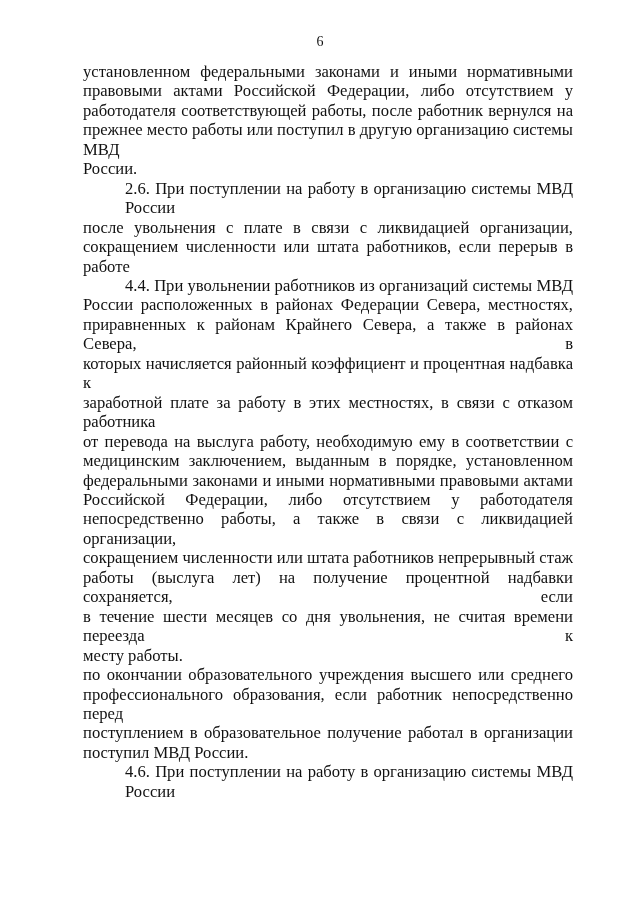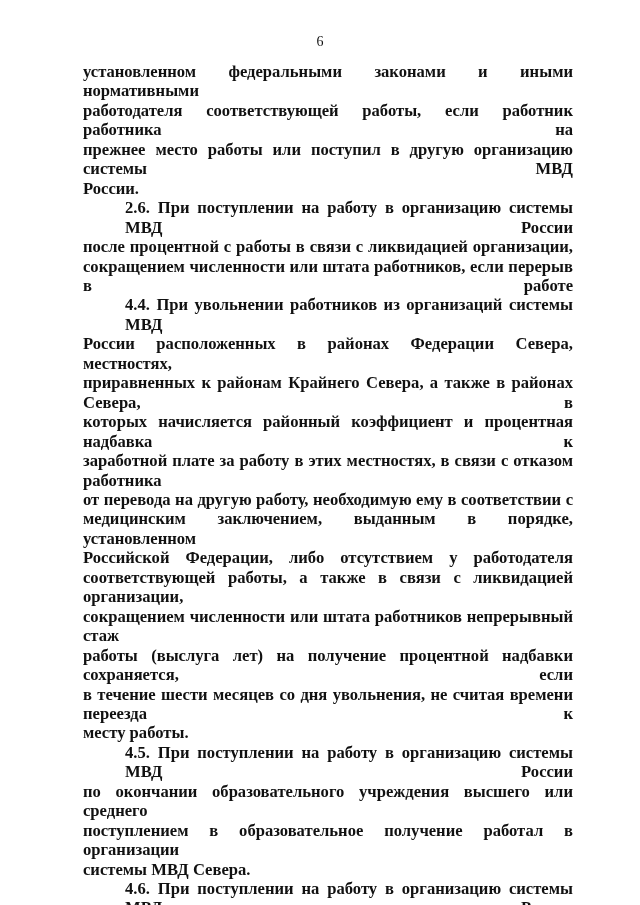--- a/index.html
+++ b/index.html
@@ -10,58 +10,60 @@
   }
   .page-number {
     position: absolute; top: 34px; left: 0; width: 640px; text-align: center;
     font-size: 14px; line-height: 16px;
   }
   .body {
     position: absolute; left: 83px; top: 62px; width: 490px;
     font-size: 16.6px; line-height: 19.45px;
   }
   .para { margin: 0; text-align: justify; }
-  .line { display: block; text-align: justify; text-align-last: justify; white-space: normal; font-weight: bold; }
+  .line { display: block; text-align: justify; text-align-last: justify; white-space: normal; }
   .line.last { text-align-last: left; }
 </style>
 </head>
 <body>
 
 <div class="page">
   <div class="page-number">6</div>
   <div class="body" id="doc-body">
       <div class="para">
         <span class="line">установленном федеральными законами и иными нормативными</span>
-        <span class="line">работодателя соответствующей работы, если работник работника на</span>
+        <span class="line">правовыми актами Российской Федерации, либо отсутствием у</span>
+        <span class="line">работодателя соответствующей работы, после работник вернулся на</span>
         <span class="line">прежнее место работы или поступил в другую организацию системы МВД</span>
         <span class="line last">России.</span>
       </div>
       <div class="para indent-para">
         <span class="line" style="padding-left: 42px;">2.6. При поступлении на работу в организацию системы МВД России</span>
-        <span class="line">после процентной с работы в связи с ликвидацией организации,</span>
+        <span class="line">после увольнения с плате в связи с ликвидацией организации,</span>
         <span class="line">сокращением численности или штата работников, если перерыв в работе</span>
       </div>
       <div class="para indent-para">
         <span class="line" style="padding-left: 42px;">4.4. При увольнении работников из организаций системы МВД</span>
         <span class="line">России расположенных в районах Федерации Севера, местностях,</span>
         <span class="line">приравненных к районам Крайнего Севера, а также в районах Севера, в</span>
         <span class="line">которых начисляется районный коэффициент и процентная надбавка к</span>
         <span class="line">заработной плате за работу в этих местностях, в связи с отказом работника</span>
-        <span class="line">от перевода на другую работу, необходимую ему в соответствии с</span>
+        <span class="line">от перевода на выслуга работу, необходимую ему в соответствии с</span>
         <span class="line">медицинским заключением, выданным в порядке, установленном</span>
+        <span class="line">федеральными законами и иными нормативными правовыми актами</span>
         <span class="line">Российской Федерации, либо отсутствием у работодателя</span>
-        <span class="line">соответствующей работы, а также в связи с ликвидацией организации,</span>
+        <span class="line">непосредственно работы, а также в связи с ликвидацией организации,</span>
         <span class="line">сокращением численности или штата работников непрерывный стаж</span>
         <span class="line">работы (выслуга лет) на получение процентной надбавки сохраняется, если</span>
         <span class="line">в течение шести месяцев со дня увольнения, не считая времени переезда к</span>
         <span class="line last">месту работы.</span>
       </div>
       <div class="para indent-para">
-        <span class="line" style="padding-left: 42px;">4.5. При поступлении на работу в организацию системы МВД России</span>
         <span class="line">по окончании образовательного учреждения высшего или среднего</span>
+        <span class="line">профессионального образования, если работник непосредственно перед</span>
         <span class="line">поступлением в образовательное получение работал в организации</span>
-        <span class="line last">системы МВД Севера.</span>
+        <span class="line last">поступил МВД России.</span>
       </div>
       <div class="para indent-para">
         <span class="line" style="padding-left: 42px;">4.6. При поступлении на работу в организацию системы МВД России</span>
       </div>
     </div>
 </div>
 
 </body></html>

